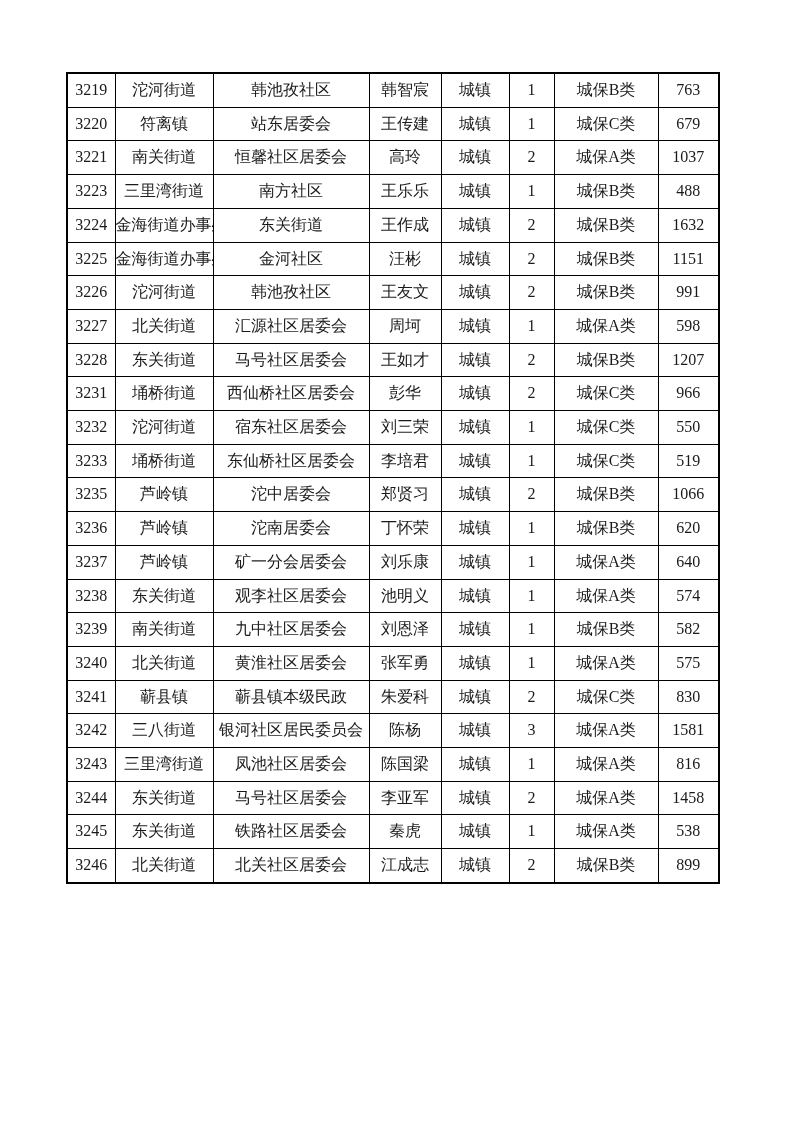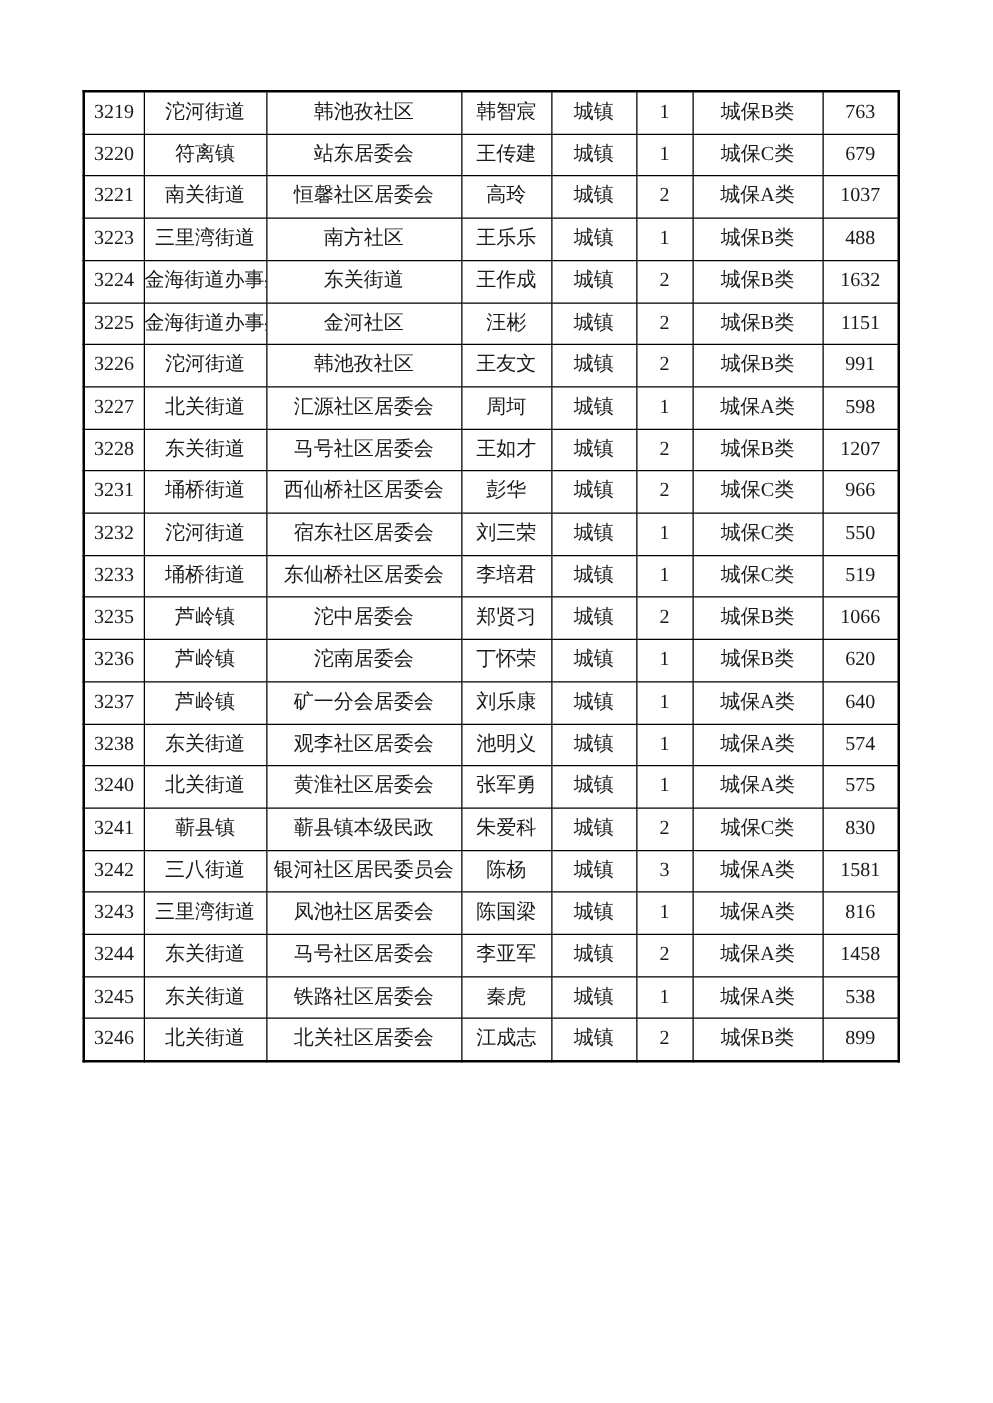--- a/index.html
+++ b/index.html
@@ -219,20 +219,30 @@
           <td class="c-seq">3238</td>
           <td class="c-town">东关街道</td>
           <td class="c-comm">观李社区居委会</td>
           <td class="c-person">池明义</td>
           <td class="c-type">城镇</td>
           <td class="c-count">1</td>
           <td class="c-cat">城保A类</td>
           <td class="c-amt">574</td>
         </tr>
         <tr>
+          <td class="c-seq">3239</td>
+          <td class="c-town">南关街道</td>
+          <td class="c-comm">九中社区居委会</td>
+          <td class="c-person">刘恩泽</td>
+          <td class="c-type">城镇</td>
+          <td class="c-count">1</td>
+          <td class="c-cat">城保B类</td>
+          <td class="c-amt">582</td>
+        </tr>
+        <tr>
           <td class="c-seq">3240</td>
           <td class="c-town">北关街道</td>
           <td class="c-comm">黄淮社区居委会</td>
           <td class="c-person">张军勇</td>
           <td class="c-type">城镇</td>
           <td class="c-count">1</td>
           <td class="c-cat">城保A类</td>
           <td class="c-amt">575</td>
         </tr>
         <tr>

